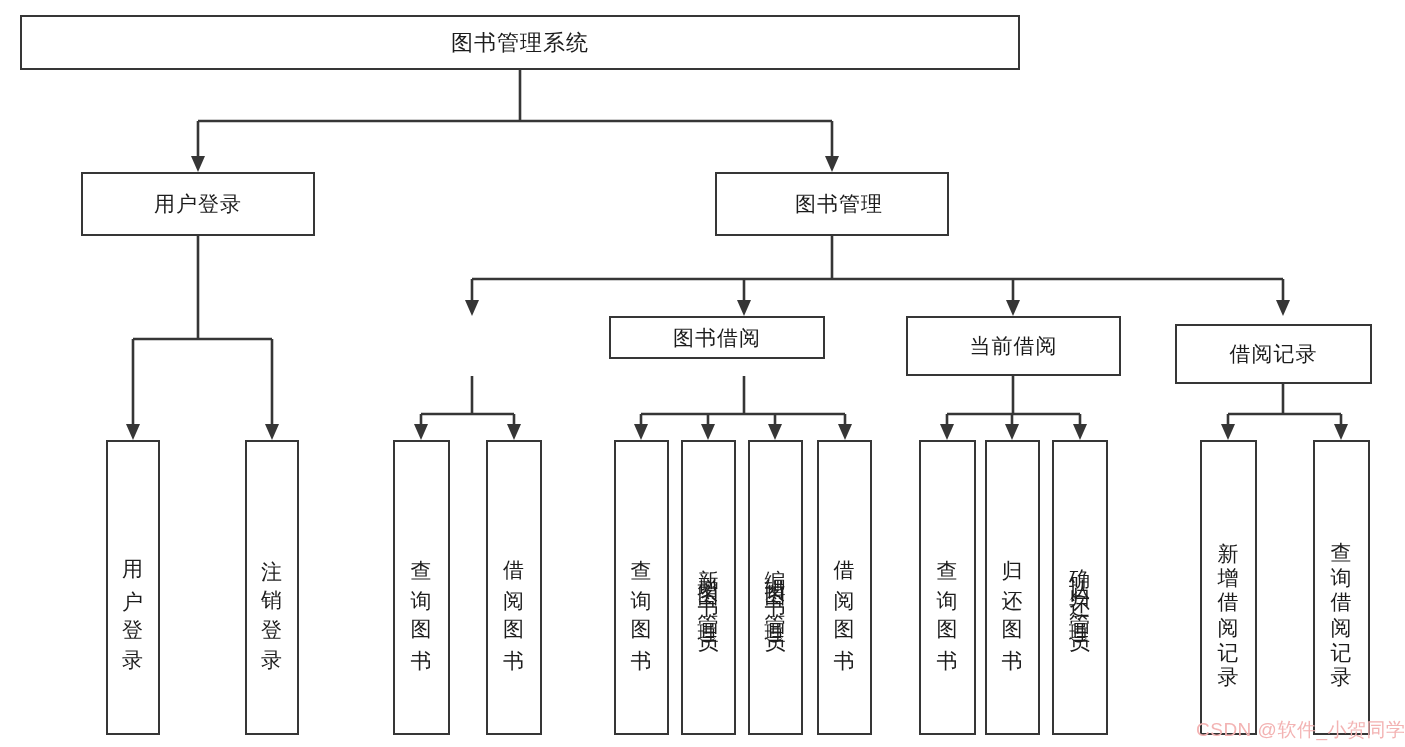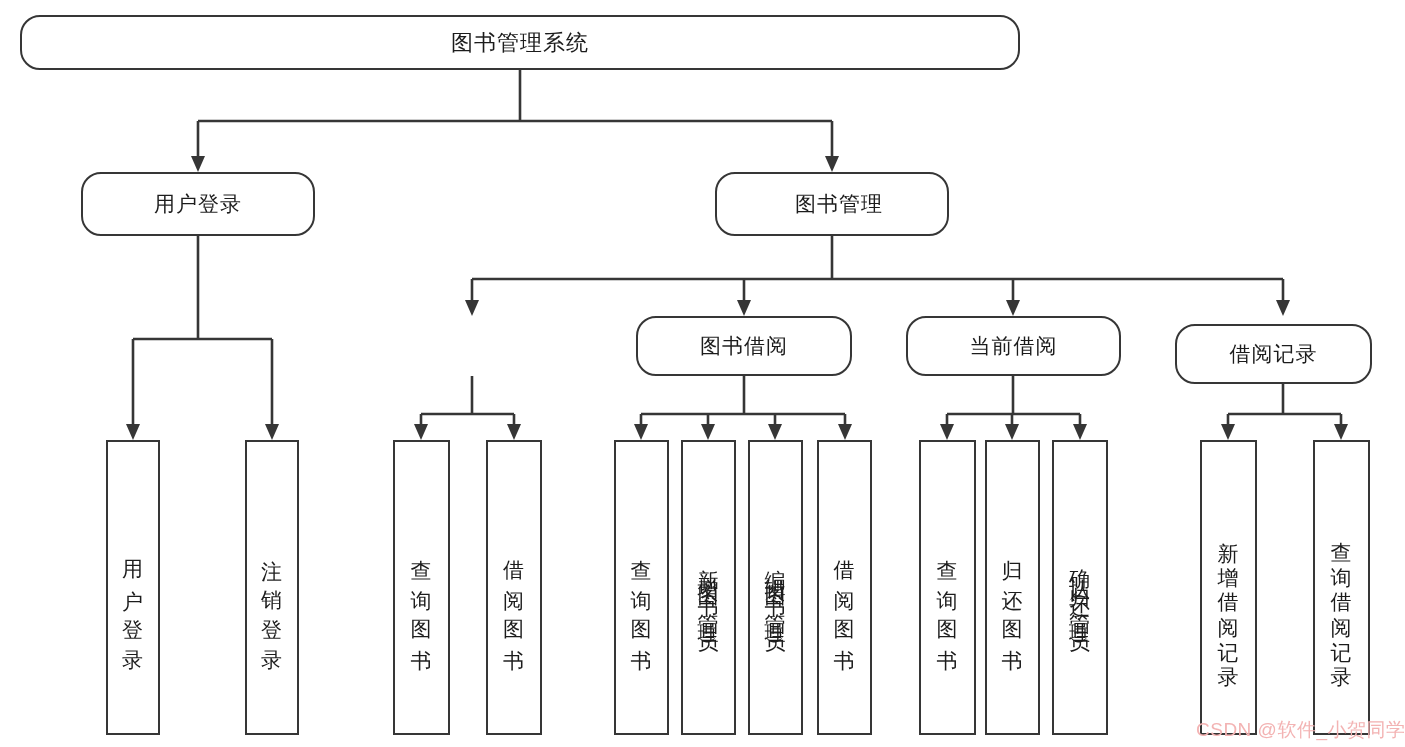--- a/index.html
+++ b/index.html
@@ -15,21 +15,21 @@
     position:relative;width:1405px;height:747px;background:var(--bg);overflow:hidden;
   }
   #connectors{position:absolute;left:0;top:0;z-index:1;}
   #connectors path{stroke:var(--line);stroke-width:2.6;fill:none;}
   #connectors polygon{fill:var(--line);stroke:none;}
   .box{
     position:absolute;z-index:2;background:#fff;border:2px solid var(--box-border);
     box-sizing:border-box;display:flex;align-items:center;justify-content:center;
     color:var(--text);
   }
-  .hbox{font-size:21px;letter-spacing:1px;white-space:nowrap;border-radius:20px;}
+  .hbox{font-size:21px;letter-spacing:1px;white-space:nowrap;}
   .root-box{font-size:22px;}
   .vbox span{
     writing-mode:vertical-rl;text-orientation:mixed;
     font-size:21px;line-height:1;display:block;
   }
   .v4 span{letter-spacing:30px;margin-bottom:-30px;}
   .v6 span{letter-spacing:25px;margin-bottom:-25px;}
   .v9 span{letter-spacing:9px;margin-bottom:-9px;}
   .watermark{
     position:absolute;left:1196px;top:717px;z-index:10;
@@ -82,21 +82,21 @@
       <polygon points="1221,424 1235,424 1228,440"></polygon>
       <polygon points="1334,424 1348,424 1341,440"></polygon>
     </g>
   </svg>
 
   <div class="box hbox root-box" style="left:20px;top:15px;width:1000px;height:55px;">图书管理系统</div>
 
   <div class="box hbox" style="left:81px;top:172px;width:234px;height:64px;">用户登录</div>
   <div class="box hbox" style="left:715px;top:172px;width:234px;height:64px;padding-left:14px;">图书管理</div>
 
-  <div class="box hbox" style="left:636px;top:316px;width:216px;height:60px;text-align:center;">图书借阅</div>
+  <div class="box hbox" style="left:609px;top:316px;width:216px;height:43px;text-align:center;">图书借阅</div>
   <div class="box hbox" style="left:906px;top:316px;width:215px;height:60px;font-family:Liberation Mono, monospace;">当前借阅</div>
   <div class="box hbox" style="left:1175px;top:324px;width:197px;height:60px;">借阅记录</div>
 
   <div class="box vbox v4" style="left:106px;top:440px;width:54px;height:295px;">
     <span>用户登录</span>
   </div>
   <div class="box vbox v4" style="left:245px;top:440px;width:54px;height:295px;">
     <span>注销登录</span>
   </div>
 

